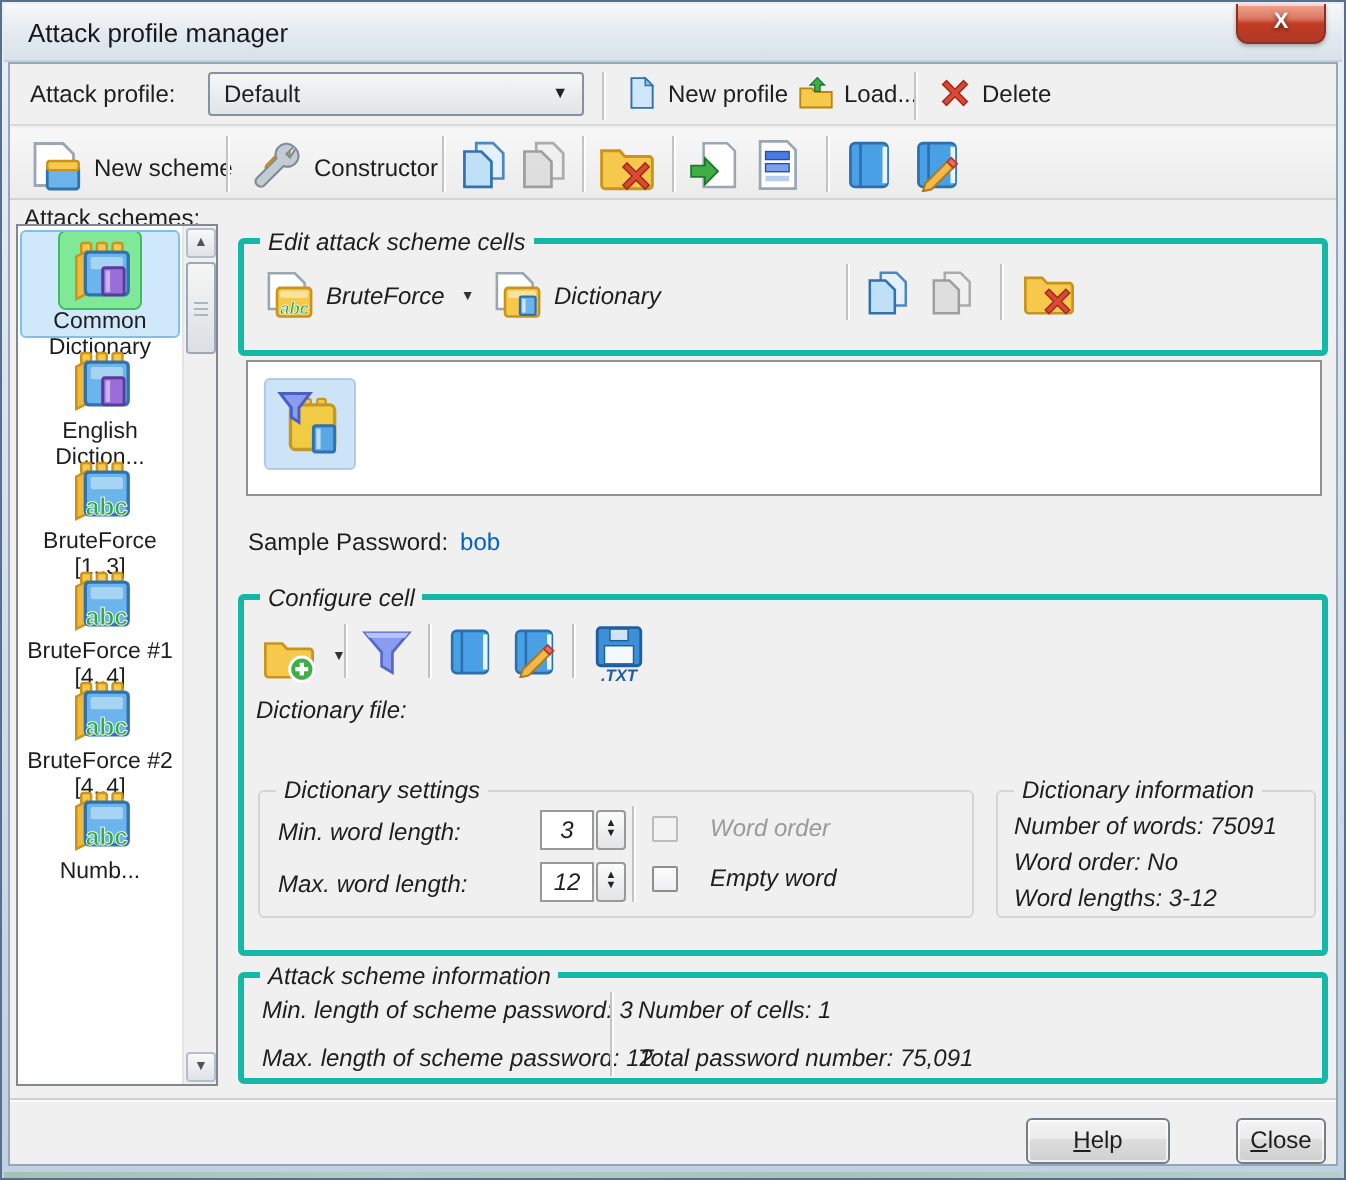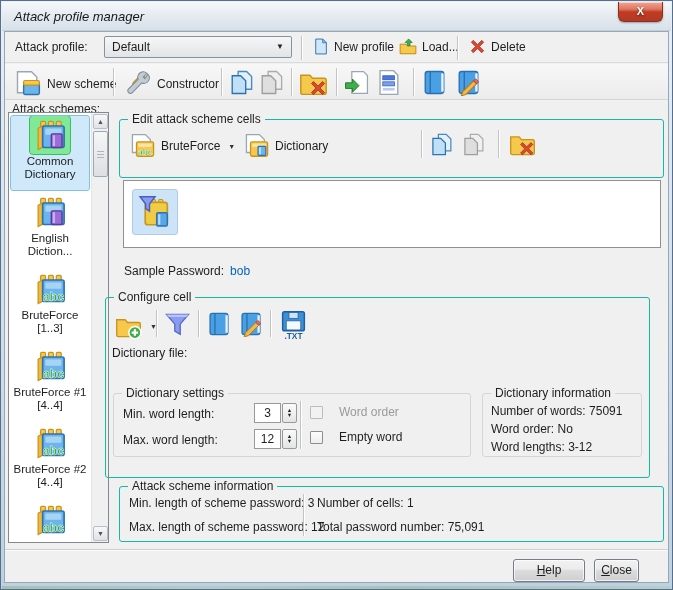--- a/index.html
+++ b/index.html
@@ -4,21 +4,21 @@
 <style>
   html,body{margin:0;padding:0;background:#cfd9e3;}
   *{box-sizing:border-box;}
   .win{position:relative;width:673px;height:590px;font-family:"Liberation Sans",sans-serif;
        font-size:12px;color:#1e1e1e;background:linear-gradient(#e8eef5,#bfd0e0);
        border:1px solid #55708c;overflow:hidden;}
   .win::after{content:"";position:absolute;left:1px;right:1px;bottom:0;height:3px;
        background:linear-gradient(90deg,#8fb48f,#a9c8ae 30%,#93b897 60%,#b2ccba);opacity:.55;}
   .titlebar{position:absolute;left:1px;top:1px;right:1px;height:29px;
        background:linear-gradient(#f6f8fa,#e3e9ef 55%,#d9e1e9);border-bottom:1px solid #c4cfda;}
-  .title{position:absolute;left:12px;top:7px;font-size:13px;color:#15191d;font-style:italic;}
+  .title{position:absolute;left:12px;top:7px;font-size:13px;color:#15191d;}
   .closebtn{position:absolute;top:0;right:8px;width:45px;height:20px;cursor:pointer;
        border:1px solid #8d2e21;border-top:none;border-radius:0 0 6px 6px;
        background:linear-gradient(#f0a795,#dd7660 38%,#c23b23 52%,#b03a27);
        box-shadow:inset 0 1px 0 rgba(255,255,255,.55), 0 1px 2px rgba(0,0,0,.3);
        color:#fff;text-align:center;font-weight:bold;font-size:11px;line-height:19px;
        text-shadow:0 1px 2px rgba(0,0,0,.55);}
   .inner{position:absolute;left:3px;top:30px;right:3px;bottom:6px;background:#f0f0f0;
        border:1px solid #96a7b8;}
 
   
@@ -38,50 +38,50 @@
         border:1px solid #8393a3;border-radius:2px;
         background:linear-gradient(#f6f6f6,#eaebed 60%,#e2e4e6);}
   .combo .val{position:absolute;left:7px;top:3px;}
   .combo .arr{position:absolute;right:7px;top:5px;font-size:8px;color:#222;}
 
   
   .sidelabel{position:absolute;left:7px;top:70px;}
   .listbox{position:absolute;left:3px;top:80px;width:101px;height:431px;background:#fff;
         border:1px solid #828790;overflow:hidden;}
   .items{position:absolute;left:0;top:0;width:82px;}
-  .li{position:relative;width:78px;height:74px;margin:2px 0 0 2px;text-align:center;cursor:pointer;}
+  .li{position:relative;width:78px;height:52px;margin:2px 0 0 2px;text-align:center;cursor:pointer;}
   .li .iconbg{width:40px;height:38px;margin:3px auto 1px;display:flex;align-items:center;
         justify-content:center;border-radius:3px;}
   .li .llbl{font-size:11.5px;line-height:13px;}
   .li.sel{background:#cfe9fb;outline:1px solid #7fc0ea;border-radius:2px;}
   .li.sel .iconbg{background:#7fe997;outline:1px solid #3dbd60;}
   .vscroll{position:absolute;right:0;top:0;bottom:0;width:17px;background:#f0f0f0;
         border-left:1px solid #e4e4e4;}
   .sbtn{position:absolute;left:1px;width:15px;height:15px;text-align:center;cursor:pointer;
         border:1px solid #b4becc;border-radius:2px;background:linear-gradient(#f8f8f8,#dfe2e6);}
   .sbtn span{font-size:7px;color:#4a5560;line-height:14px;display:block;}
   .sbtn.up{top:1px;}
   .sbtn.down{bottom:1px;}
   .sthumb{position:absolute;left:1px;top:18px;width:15px;height:46px;cursor:pointer;
         border:1px solid #9aa8b8;border-radius:2px;background:linear-gradient(#f6f6f6,#dcdfe3);}
   .grip{position:absolute;left:3px;right:3px;top:19px;height:7px;
         background:repeating-linear-gradient(#aab6c4 0 1px,transparent 1px 3px);}
 
   
-  .grp{position:absolute;border:1px solid #14b8a6;border-radius:3px;}
+  .grp{position:absolute;border:3px solid #14b8a6;border-radius:3px;font-style:italic;}
   .glbl{position:absolute;top:-8px;left:8px;background:#f0f0f0;padding:0 4px;white-space:nowrap;}
   .g1{left:114px;top:87px;width:545px;height:59px;}
   .cellsbox{position:absolute;left:118px;top:148px;width:538px;height:68px;background:#fff;
         border:1px solid #919191;}
   .cellsel{position:absolute;left:8px;top:8px;width:46px;height:46px;background:#cde3f7;
         border:1px solid #aecbe9;border-radius:3px;display:flex;align-items:center;
         justify-content:center;cursor:pointer;}
   .samplepw{position:absolute;left:119px;top:232px;}
   .samplepw .pv{color:#0063c1;margin-left:6px;}
-  .g2{left:100px;top:265px;width:545px;height:181px;}
+  .g2{left:114px;top:265px;width:545px;height:181px;}
   .dictfield{position:absolute;left:4px;top:63px;width:501px;height:20px;background:#d8d8d8;
         border:1px solid #a0a0a0;line-height:18px;padding-left:6px;}
   .gsub{position:absolute;border:1px solid #d5d5d5;border-radius:3px;}
   .gset{left:7px;top:95px;width:358px;height:64px;}
   .ginf{left:376px;top:95px;width:160px;height:64px;}
   .ginf .iline{position:absolute;left:8px;white-space:nowrap;}
   .g3{left:114px;top:454px;width:545px;height:56px;}
   .g3 .iline{position:absolute;white-space:nowrap;}
 
   .spin{position:absolute;width:44px;height:20px;display:flex;}
@@ -99,21 +99,21 @@
   .cb.dis .cbbox{border-color:#bcbcbc;background:#f2f2f2;}
   .cb.dis .cblbl{color:#9a9a9a;}
 
   .footline{position:absolute;left:0;right:0;top:517px;height:1px;background:#cfcfcf;
         box-shadow:0 1px 0 #fbfbfb;}
   .btn{position:absolute;top:527px;height:23px;cursor:pointer;text-align:center;
         border:1px solid #747e88;border-radius:3px;line-height:21px;
         background:linear-gradient(#f2f2f2,#ebebeb 45%,#dddddd 46%,#cfcfcf);
         box-shadow:inset 0 0 0 1px rgba(255,255,255,.7);}
   .btn-help{left:508px;width:72px;}
-  .btn-close{left:589px;width:45px;}
+  .btn-close{left:613px;width:45px;}
   svg.ic{display:block;}
 </style>
 </head>
 <body>
 
 <svg width="0" height="0" style="position:absolute">
   <defs>
     <symbol id="i-redx" viewBox="0 0 16 16">
       <path d="M2.2 4 L4 2.2 8 6.2 12 2.2 13.8 4 9.8 8 13.8 12 12 13.8 8 9.8 4 13.8 2.2 12 6.2 8 Z" fill="#d84a35" stroke="#a32a18" stroke-width="0.7"></path>
     </symbol>

